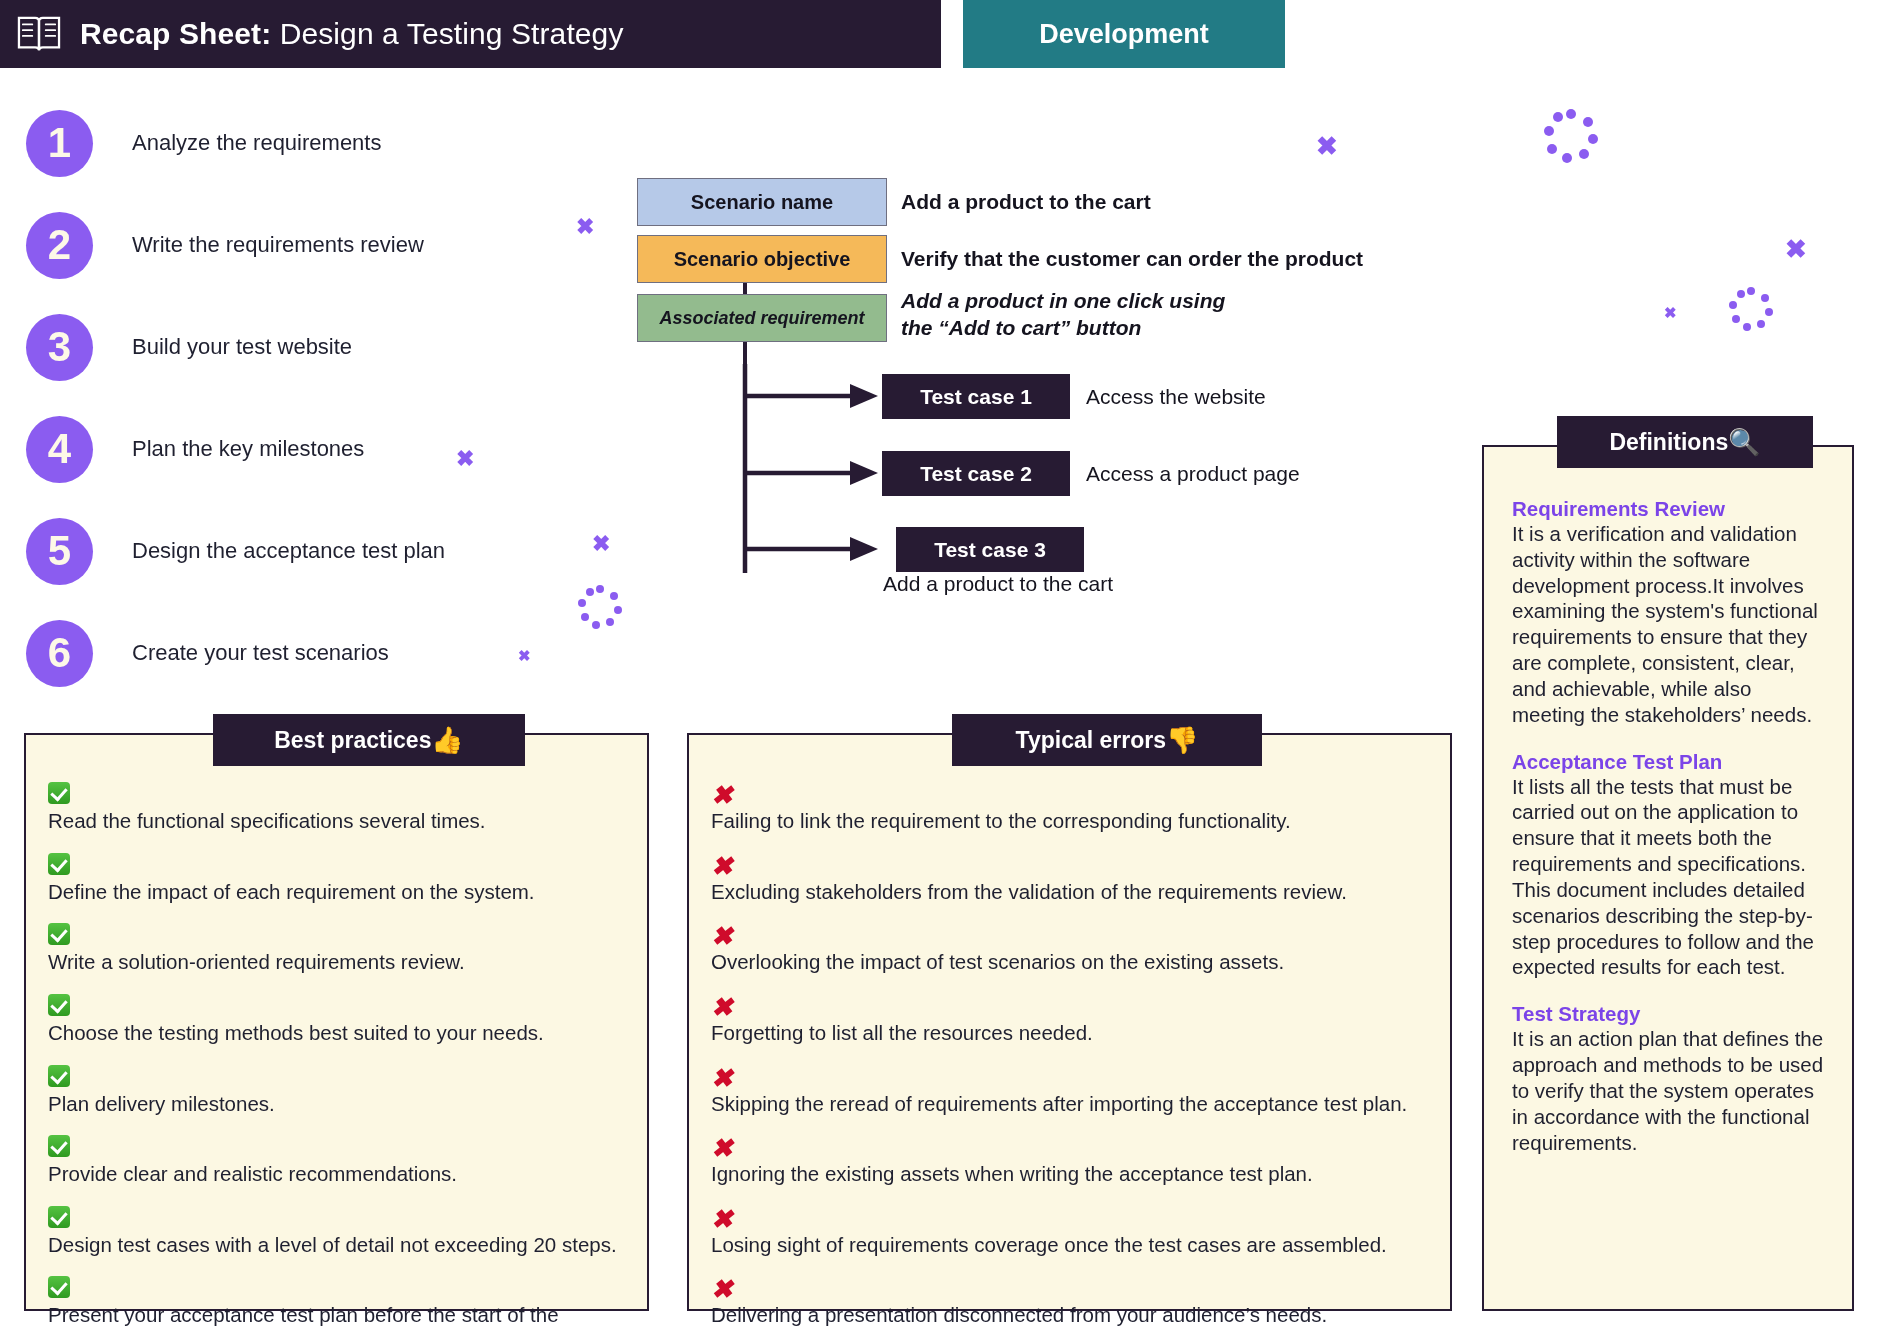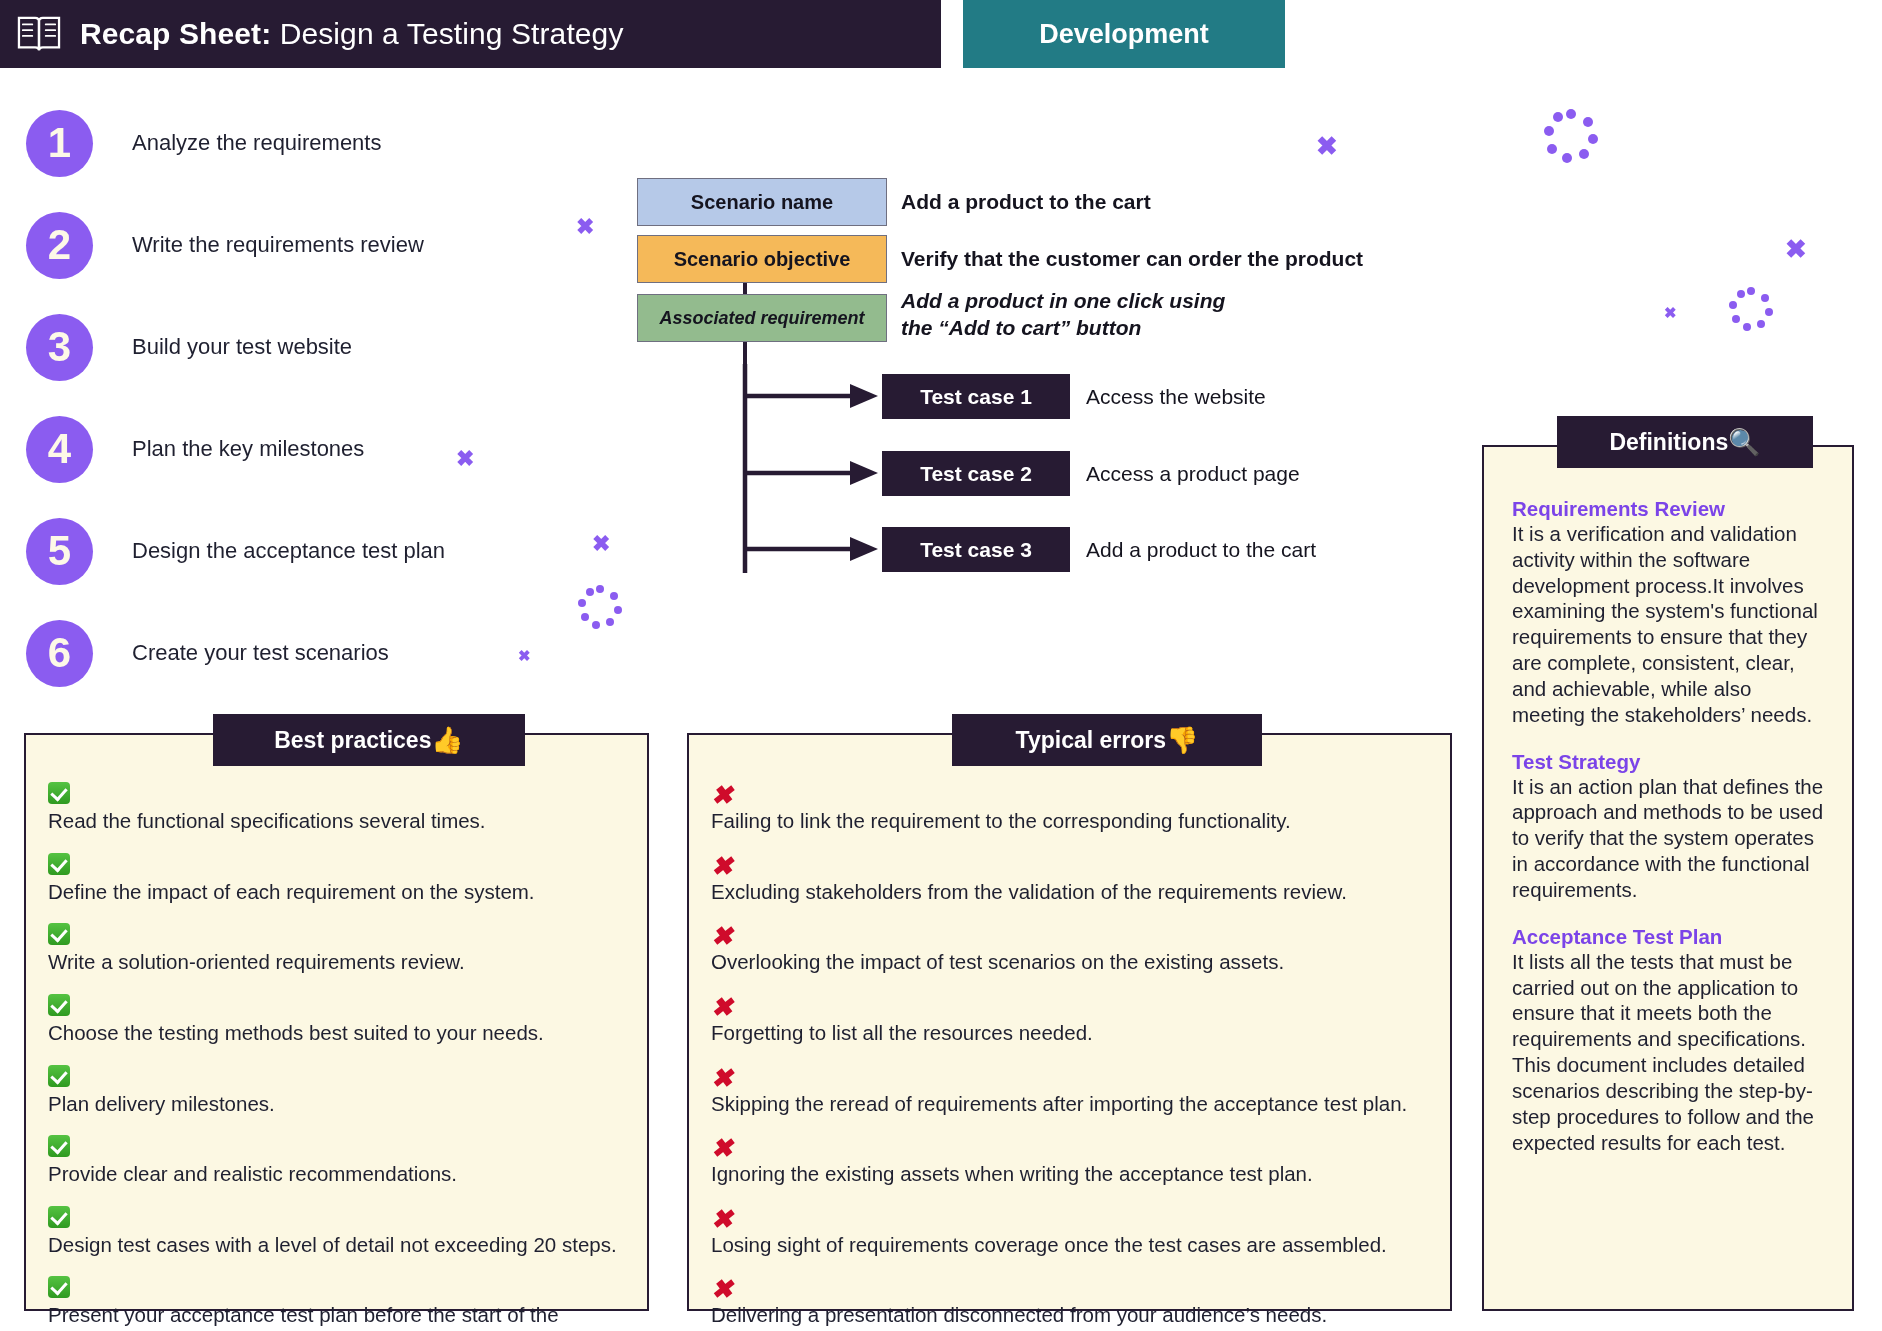--- a/index.html
+++ b/index.html
@@ -194,21 +194,21 @@
     </div>
 
     <div class="scn-row" style="left:245px; top:196px;">
       <div class="tc-box">Test case 1</div>
       <div class="tc-text">Access the website</div>
     </div>
     <div class="scn-row" style="left:245px; top:273px;">
       <div class="tc-box">Test case 2</div>
       <div class="tc-text">Access a product page</div>
     </div>
-    <div class="scn-row" style="left:245px; top:349px;">
+    <div class="scn-row" style="left:230px; top:349px;flex-direction:column;">
       <div class="tc-box">Test case 3</div>
       <div class="tc-text">Add a product to the cart</div>
     </div>
   </div>
 
   <div class="card" style="left:24px; top:733px; width:625px; height:578px;">
     <div class="bullets">
       <div class="bullet">
           <span class="mark"><i class="chk"></i></span>
           <span class="txt">Read the functional specifications several times.</span>
@@ -289,27 +289,27 @@
     <span class="emoji">👎</span>
   </div>
 
   <div class="card" style="left:1482px; top:445px; width:372px; height:866px;">
     <div class="def-body">
       <div class="def-block">
         <div class="def-term">Requirements Review</div>
         <div class="def-text">It is a verification and validation activity within the software development process.It involves examining the system's functional requirements to ensure that they are complete, consistent, clear, and achievable, while also meeting the stakeholders’ needs.</div>
       </div>
       <div class="def-block">
-        <div class="def-term">Test Strategy</div>
-        <div class="def-text">It is an action plan that defines the approach and methods to be used to verify that the system operates in accordance with the functional requirements.</div>
-      </div>
-      <div class="def-block">
         <div class="def-term">Acceptance Test Plan</div>
         <div class="def-text">It lists all the tests that must be carried out on the application to ensure that it meets both the requirements and specifications.
 This document includes detailed scenarios describing the step-by-step procedures to follow and the expected results for each test.</div>
+      </div>
+      <div class="def-block">
+        <div class="def-term">Test Strategy</div>
+        <div class="def-text">It is an action plan that defines the approach and methods to be used to verify that the system operates in accordance with the functional requirements.</div>
       </div>
     </div>
   </div>
   <div class="card-tab" style="left:1557px; top:416px; width:256px;">
     <span class="tab-label">Definitions</span>
     <span class="emoji">🔍</span>
   </div>
 
   <div class="deco" style="left:1316px; top:133px; font-size:26px;">✖</div>
   <div class="deco" style="left:1785px; top:236px; font-size:26px;">✖</div>

